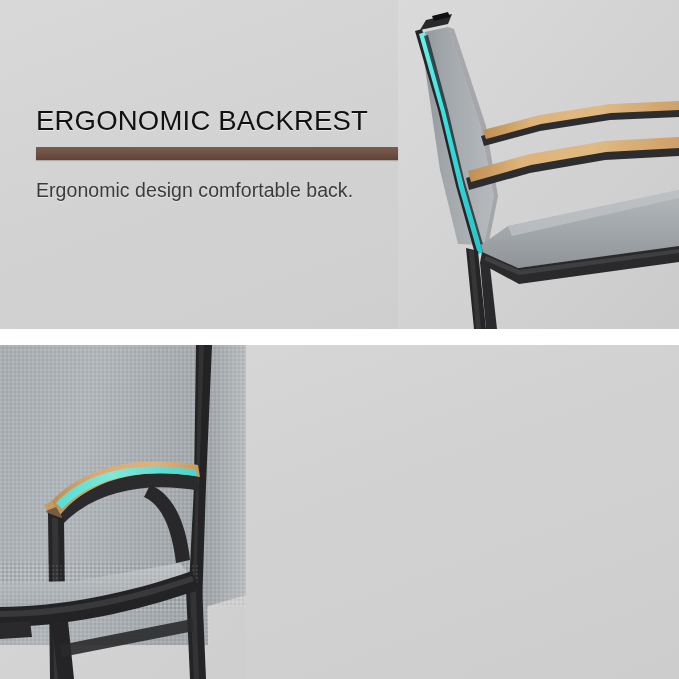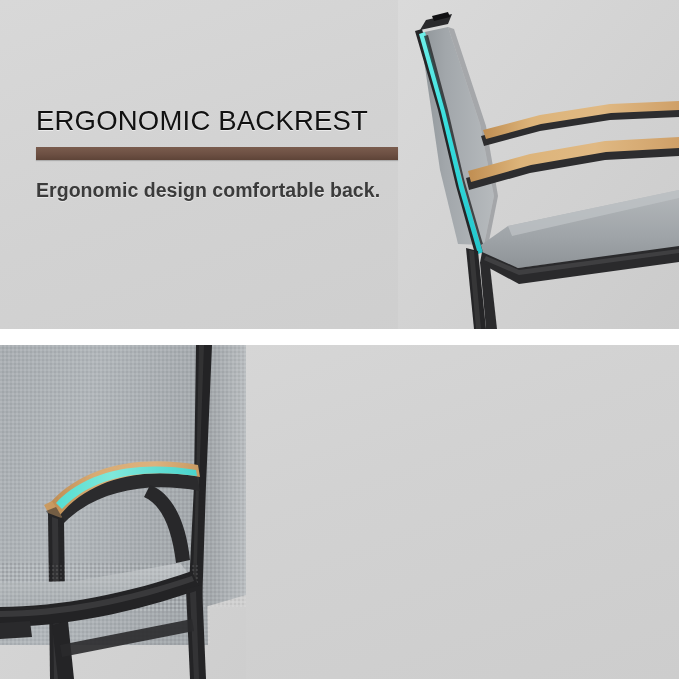--- a/index.html
+++ b/index.html
@@ -67,21 +67,21 @@
     box-shadow: 0 1px 1px rgba(0,0,0,0.18);
   }
 
   #backrest-text .heading-bar { top: 43px; }
 
   .subtitle {
     margin-top: 36px;
     font-size: 19.5px;
     line-height: 33px;
     color: #3b3b3b;
-    font-weight: 700;
+    font-weight: 400;
     letter-spacing: 0.05px;
     text-shadow: 0 1px 0 rgba(255,255,255,0.45);
   }
   .subtitle .line { display: block; }
 
   
   #divider {
     position: absolute;
     left: 0;
     top: 329px;

